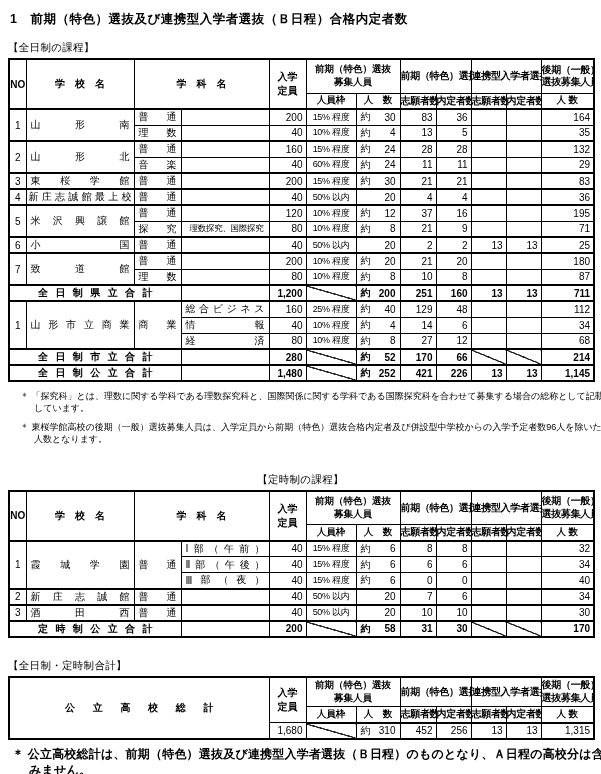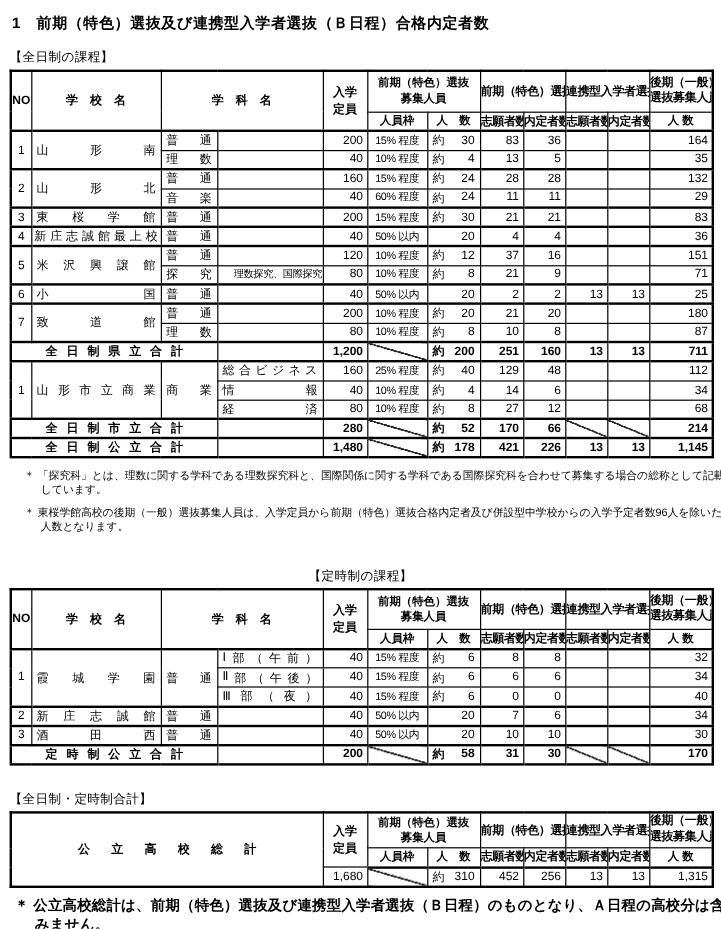--- a/index.html
+++ b/index.html
@@ -17,21 +17,21 @@
   tr.h2 td{border-bottom-width:2px;}
   .hsm{font-size:8.5px;letter-spacing:-.3px;}
   .hxs{font-size:7.5px;letter-spacing:-.3px;}
   .hxs div{line-height:1.25;}
   .bl2{border-left-width:2px;}
   tr.grp td{border-top-width:2px;}
   tr.tot td{border-top-width:2px;border-bottom-width:2px;font-weight:bold;}
   td.n{text-align:right;padding-right:3px;}
   td.no{text-align:center;}
   td.waku{text-align:center;font-size:9px;letter-spacing:-.3px;}
-  td.dsm{font-size:8.5px;text-align:right;padding-left:3px;letter-spacing:-.3px;}
+  td.dsm{font-size:8.5px;text-align:center;padding-left:3px;letter-spacing:-.3px;}
   .jc{display:flex;justify-content:space-between;align-items:center;padding:0 4px;}
   .pad28{padding:0 28px;}
   .pad55{padding:0 55px;}
   .nz{display:flex;justify-content:space-between;align-items:center;padding:0 4px;}
   td.diag{background-image:linear-gradient(to top right,
       transparent calc(50% - .7px),#222 calc(50% - .7px),
       #222 calc(50% + .7px),transparent calc(50% + .7px));}
   .note{font-size:9px;line-height:1.35;margin:7px 0 0 12px;width:572px;
         padding-left:14px;text-indent:-14px;}
   .note.last-gap{margin-bottom:27px;}
@@ -291,21 +291,21 @@
         <td>
             <div class="nz">
               <span>約</span>
               <span>12</span>
             </div>
           </td>
         <td class="n bl2">37</td>
         <td class="n">16</td>
         <td class="n bl2"></td>
         <td class="n"></td>
-        <td class="n bl2">151</td>
+        <td class="n bl2">195</td>
       </tr>
       <tr>
         <td class="bl2">
             <div class="jc">
               <span>探</span>
               <span>究</span>
             </div>
           </td>
         <td class="dsm">理数探究、国際探究</td>
         <td class="n bl2">80</td>
@@ -558,21 +558,21 @@
               <span>合</span>
               <span>計</span>
             </div>
           </td>
         <td></td>
         <td class="n bl2">1,480</td>
         <td class="waku bl2 diag"></td>
         <td>
             <div class="nz">
               <span>約</span>
-              <span>178</span>
+              <span>252</span>
             </div>
           </td>
         <td class="n bl2">421</td>
         <td class="n">226</td>
         <td class="n bl2">13</td>
         <td class="n">13</td>
         <td class="n bl2">1,145</td>
       </tr>
     </tbody>
   </table>

